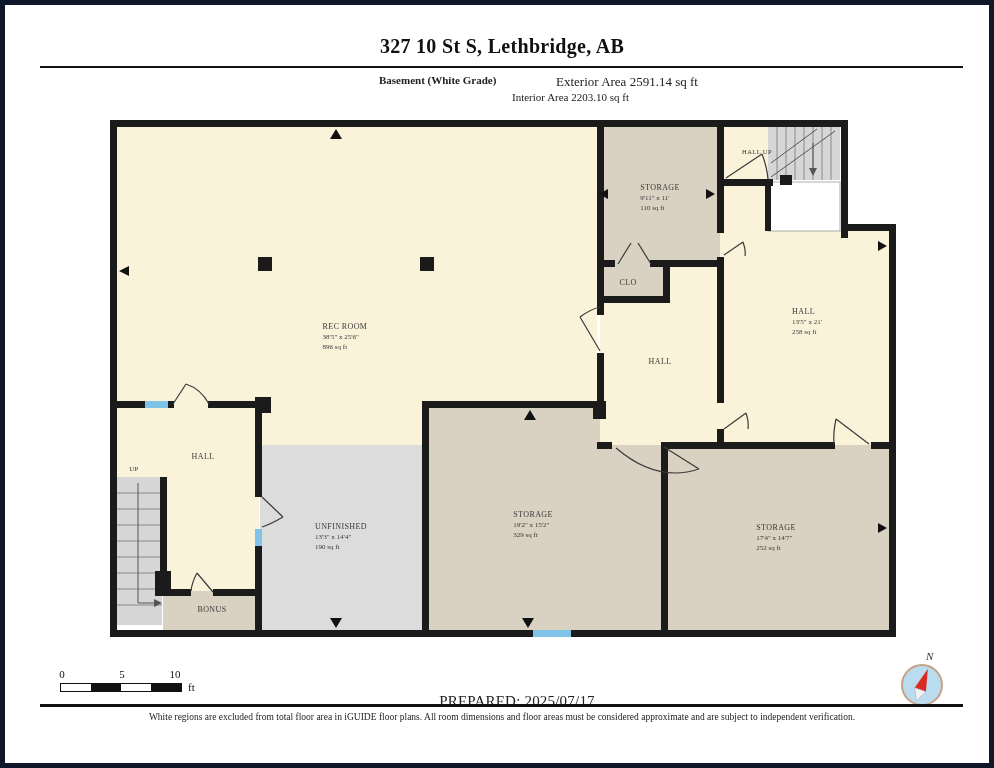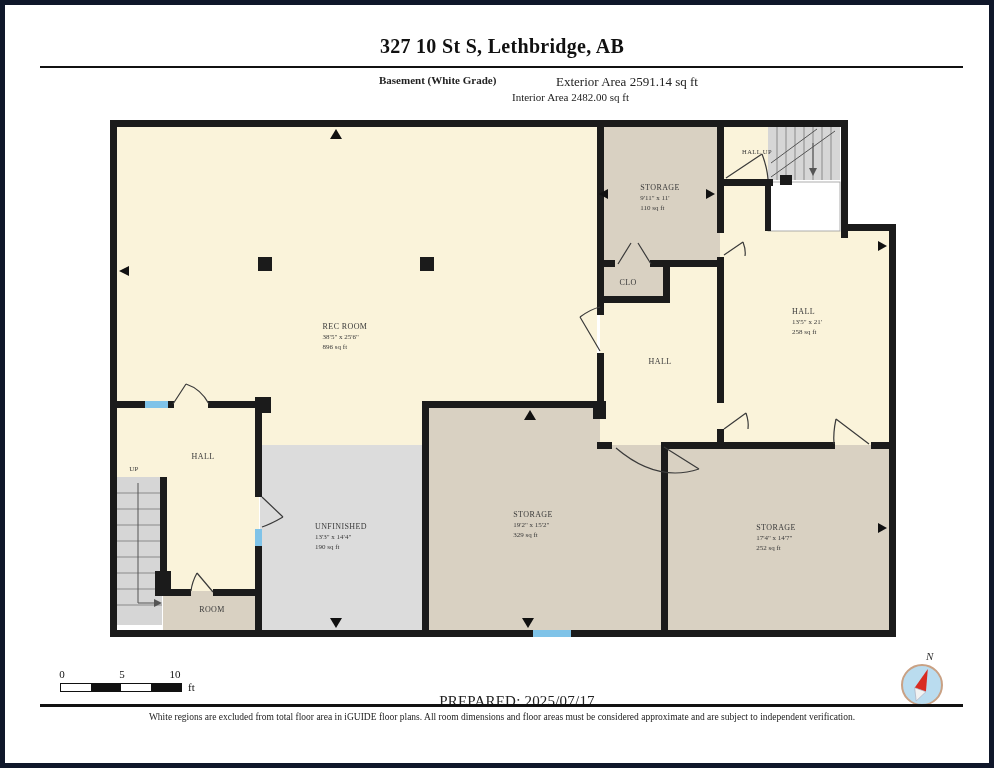--- a/index.html
+++ b/index.html
@@ -30,21 +30,21 @@
 </style>
 </head>
 <body>
 
 <div id="page">
 
   <div id="title" class="abs">327 10 St S, Lethbridge, AB</div>
   <div id="rule-top" class="abs rule"></div>
   <div id="floor-label" class="abs">Basement (White Grade)</div>
   <div id="ext-area" class="abs">Exterior Area 2591.14 sq ft</div>
-  <div id="int-area" class="abs">Interior Area 2482.00 sq ft</div>
+  <div id="int-area" class="abs">Interior Area 2203.10 sq ft</div>
 
   <svg class="abs" style="left:0;top:0" width="994" height="768" viewBox="0 0 994 768">
 
     <g>
       <rect x="112" y="122" width="480" height="276" fill="#FAF3DA"></rect>
       <rect x="250" y="396" width="170" height="47" fill="#FAF3DA"></rect>
       <rect x="112" y="398" width="142" height="190" fill="#FAF3DA"></rect>
       <rect x="158" y="586" width="95" height="41" fill="#D9D1C2"></rect>
       <rect x="255" y="440" width="165" height="187" fill="#DCDCDC"></rect>
       <rect x="420" y="400" width="175" height="227" fill="#D9D1C2"></rect>
@@ -196,21 +196,21 @@
   <div class="abs roomlabel" style="left:655px;top:352px">
     <div class="rname">HALL</div>
   </div>
   <div class="abs roomlabel" style="left:198px;top:447px">
     <div class="rname">HALL</div>
   </div>
   <div class="abs roomlabel small" style="left:129px;top:459px">
     <div class="rname">UP</div>
   </div>
   <div class="abs roomlabel" style="left:207px;top:600px">
-    <div class="rname">ROOM</div>
+    <div class="rname">BONUS</div>
   </div>
   <div class="abs roomlabel" style="left:336px;top:517px">
     <div class="rname">UNFINISHED</div>
     <div class="rdims">13'3" x 14'4"</div>
     <div class="rarea">190 sq ft</div>
   </div>
   <div class="abs roomlabel" style="left:528px;top:505px">
     <div class="rname">STORAGE</div>
     <div class="rdims">19'2" x 15'2"</div>
     <div class="rarea">329 sq ft</div>

